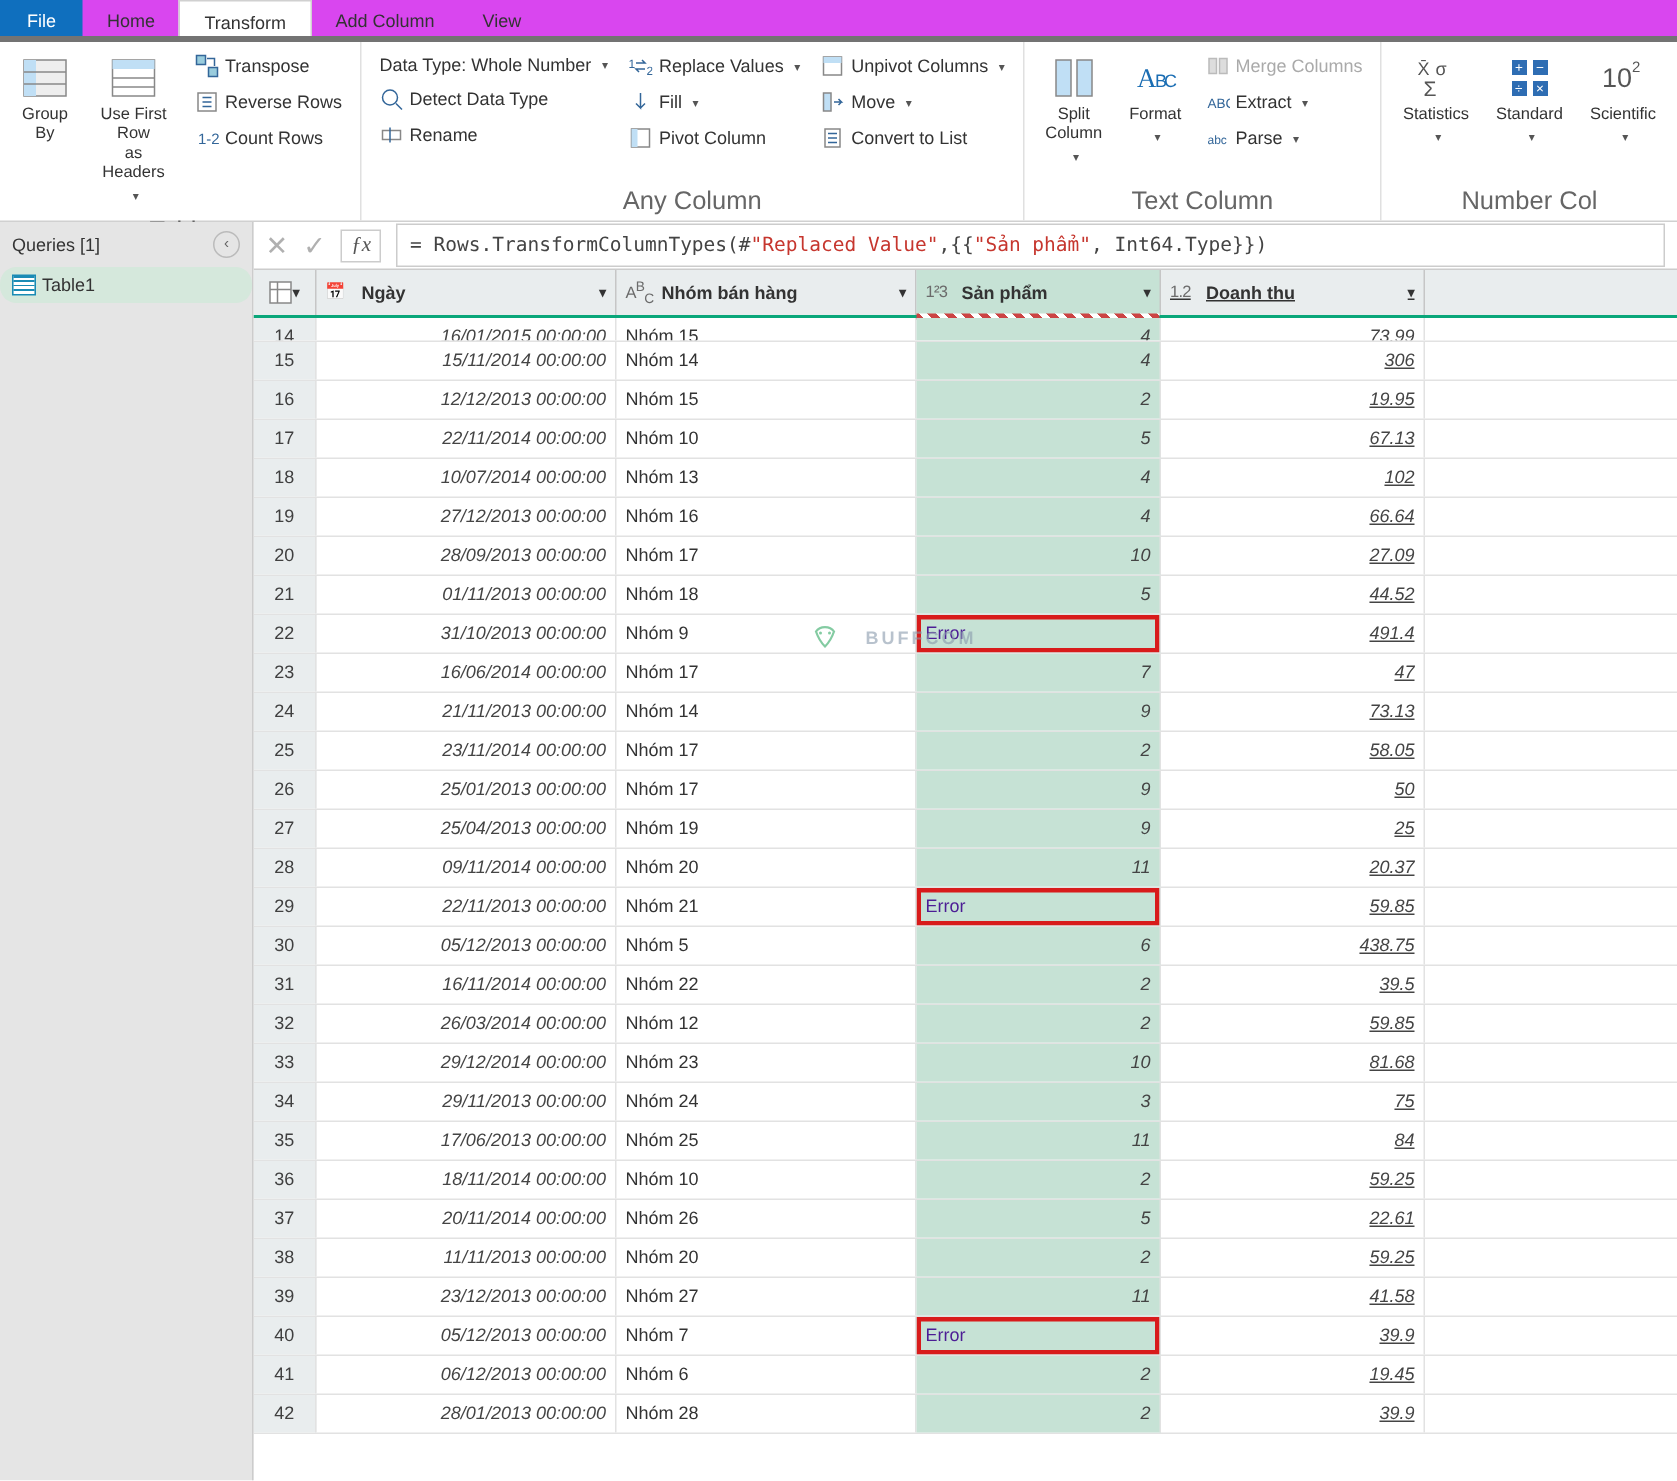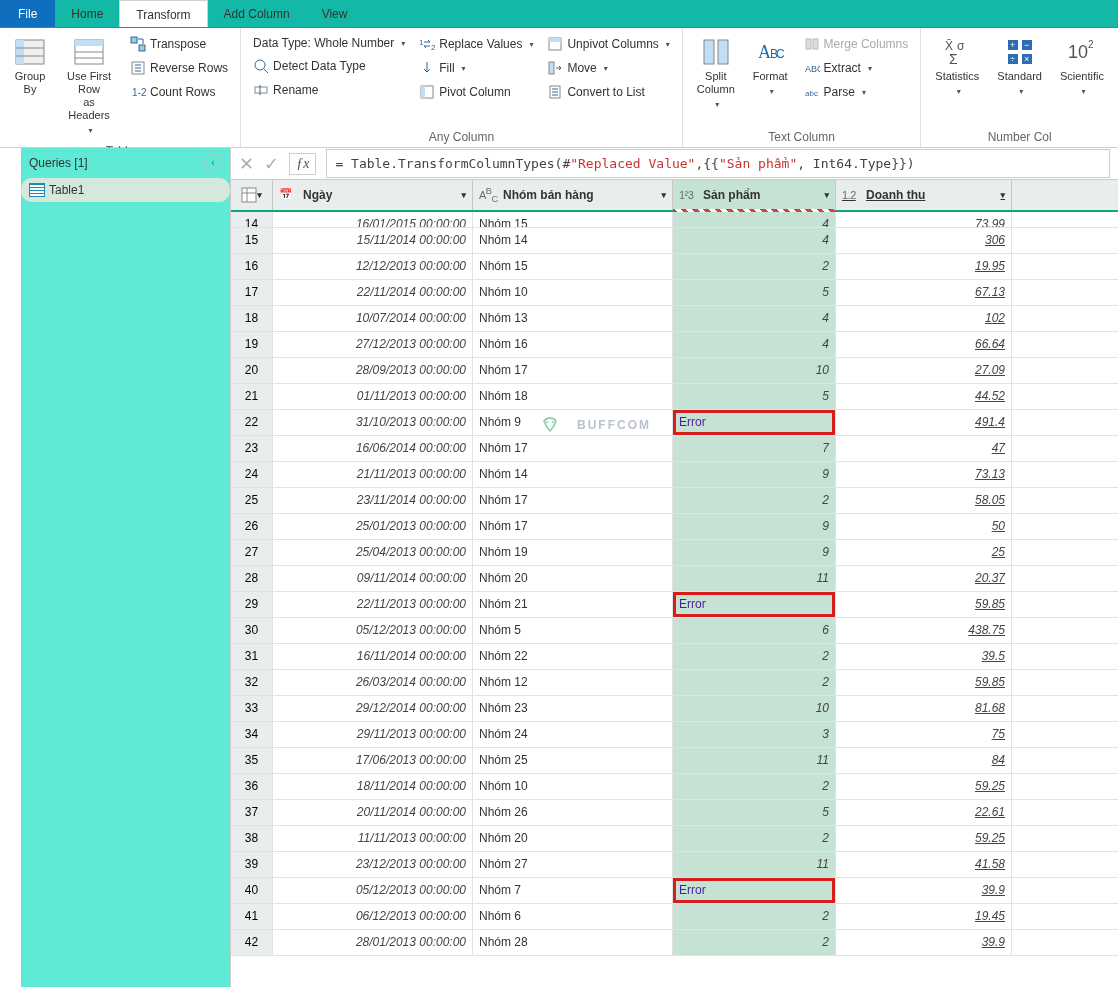--- a/index.html
+++ b/index.html
@@ -1,39 +1,39 @@
 <!DOCTYPE html>
 <html><head>
 <meta charset="utf-8">
 <style>
 * { margin:0; padding:0; box-sizing:border-box; }
 body { font-family:"Segoe UI",Arial,sans-serif; font-size:12px; color:#333; background:#fff; overflow:hidden; width:1118px; height:987px; }
 
 
-.tabbar { display:flex; height:28px; background:#14b8a6; border-bottom:1px solid #737373; }
+.tabbar { display:flex; height:28px; background:#d946ef; border-bottom:4px solid #737373; }
 .tabbar .tab { padding:0 16px; line-height:28px; cursor:pointer; font-size:12px; }
 .tabbar .tab.file { background:#0f6fbe; color:#fff; padding:0 18px; }
 .tabbar .tab.active { background:#fff; border:1px solid #d0d0d0; border-bottom:none; }
 
 
 .ribbon { display:flex; height:120px; background:#fff; border-bottom:1px solid #d0d0d0; }
 .group { border-right:1px solid #e0e0e0; padding:4px 8px 0 8px; display:flex; flex-direction:column; }
 .group-body { display:flex; flex:1; gap:6px; }
-.group-label { text-align:center; font-size:12px; color:#666; padding:3px 0; }
+.group-label { text-align:center; font-size:17px; color:#666; padding:3px 0; }
 .bigbtn { display:flex; flex-direction:column; align-items:center; justify-content:flex-start; padding:4px 6px; gap:2px; cursor:pointer; text-align:center; font-size:11px; line-height:13px; }
 .bigbtn .ic { width:32px; height:32px; }
 .smallcol { display:flex; flex-direction:column; justify-content:flex-start; gap:4px; padding-top:2px;}
 .smallbtn { display:flex; align-items:center; gap:4px; padding:2px 4px; cursor:pointer; font-size:12px; white-space:nowrap;}
 .smallbtn.gray { color:#aaa;}
 .smallbtn .ic { width:16px; height:16px; }
 .drop::after { content:"▾"; font-size:8px; color:#555; margin-left:3px;}
 
 
 .bodywrap { display:flex; height:calc(987px - 28px - 120px); }
-.queries { width:210px; border-right:1px solid #ccc; background:#5eead4; position:relative;margin-left:21px;}
+.queries { width:169px; border-right:1px solid #ccc; background:#e5e5e5; position:relative;}
 .queries-hdr { padding:6px 8px; color:#333; font-size:12px; display:flex; justify-content:space-between; align-items:center;}
 .query-item { padding:5px 10px 5px 28px; background:#d5e8dc; color:#333; position:relative; cursor:pointer;border-radius:11px;}
 .query-item::before { content:""; position:absolute; left:8px; top:5px; width:14px; height:12px; border:1px solid #1a8bb5; background:repeating-linear-gradient(to bottom,#1a8bb5 0 1px,#fff 1px 3px);}
 .chev { width:18px; height:18px; border:1px solid #bbb; border-radius:9px; text-align:center; line-height:16px; font-size:10px; color:#666; cursor:pointer;}
 
 .main { flex:1; display:flex; flex-direction:column; overflow:hidden;}
 .fxbar { display:flex; align-items:center; height:32px; border-bottom:1px solid #ccc; padding:0 8px; gap:10px;}
 .fxbar .xv { font-size:18px; text-align:center; color:#b0b0b0; cursor:pointer;}
 .fxbar .fx { font-family:"Segoe UI"; font-style:italic; font-size:14px; color:#555; border:1px solid #ccc; padding:2px 6px; background:#fff;}
 .fxbar .formula { flex:1; font-family:Consolas,monospace; font-size:13px; border:1px solid #ccc; padding:6px 8px; color:#444;}
@@ -43,21 +43,21 @@
 .ghdr { display:flex; background:#e9edee; border-bottom:2px solid #0aa77a; position:sticky; top:0;}
 .gh { border-right:1px solid #c6c6c6; padding:6px 6px; font-size:12px; color:#333; display:flex; align-items:center; justify-content:space-between; font-weight:600;}
 .gh .typic { width:20px; font-weight:400; color:#6b6b6b; font-size:11px; letter-spacing:-0.5px;}
 .gh.sel { background:#c6e2d5;}
 .gh.sel .bar { position:absolute; left:0; right:0; bottom:-3px; height:4px; background:repeating-linear-gradient(45deg,#c44 0 4px,#fff 4px 8px);}
 .c0{width:42px;justify-content:center;} .c1{width:200px;} .c2{width:200px;} .c3{width:163px;position:relative;} .c4{width:176px;text-decoration:underline;}
 
 .row { display:flex; border-bottom:1px solid #e2e2e2; height:26px;}
 .row.hrow {height:16px; overflow:hidden;}
 .cell { border-right:1px solid #e2e2e2; padding:0 6px; line-height:25px; font-size:12px; overflow:hidden; white-space:nowrap;}
-.cell.rn { background:#e9edee; text-align:center; color:#000000;}
+.cell.rn { background:#e9edee; text-align:center; color:#404040;}
 .cell.r { text-align:right; font-style:italic; color:#444;}
 .cell.l { text-align:left;}
 .cell.sel { background:#c6e2d5;}
 .cell.err { color:#4c1d95; text-align:left; font-style:normal;}
 .cell.hl { position:relative;}
 .cell.hl::after { content:""; position:absolute; left:0; top:0; right:0; bottom:0; border:3px solid #d81b1b; pointer-events:none;}
 .gh .filter { font-size:9px;}
 
 .ic svg{width:100%;height:100%;}
 </style>
@@ -280,21 +280,21 @@
       <span class="chev">‹</span>
     </div>
     <div class="query-item">Table1</div>
   </div>
 
   <div class="main">
     <div class="fxbar">
       <span class="xv">✕</span>
       <span class="xv">✓</span>
       <span class="fx">ƒx</span>
-      <div class="formula"><span>= Table.TransformColumnTypes(#</span><span class="kw">"Replaced Value"</span><span>,{{</span><span class="kw">"Sản phẩm"</span><span>, Int64.Type}})</span></div>
+      <div class="formula"><span>= Rows.TransformColumnTypes(#</span><span class="kw">"Replaced Value"</span><span>,{{</span><span class="kw">"Sản phẩm"</span><span>, Int64.Type}})</span></div>
     </div>
 
     <div class="grid">
       <div class="ghdr">
         <div class="gh c0">
             <span class="ic" style="width:16px;height:16px"><svg viewBox="0 0 16 16">
                 <rect x="1" y="1" width="14" height="14" fill="#fff" stroke="#888"></rect>
                 <line x1="1" y1="6" x2="15" y2="6" stroke="#888"></line>
                 <line x1="6" y1="1" x2="6" y2="15" stroke="#888"></line>
               </svg></span>

